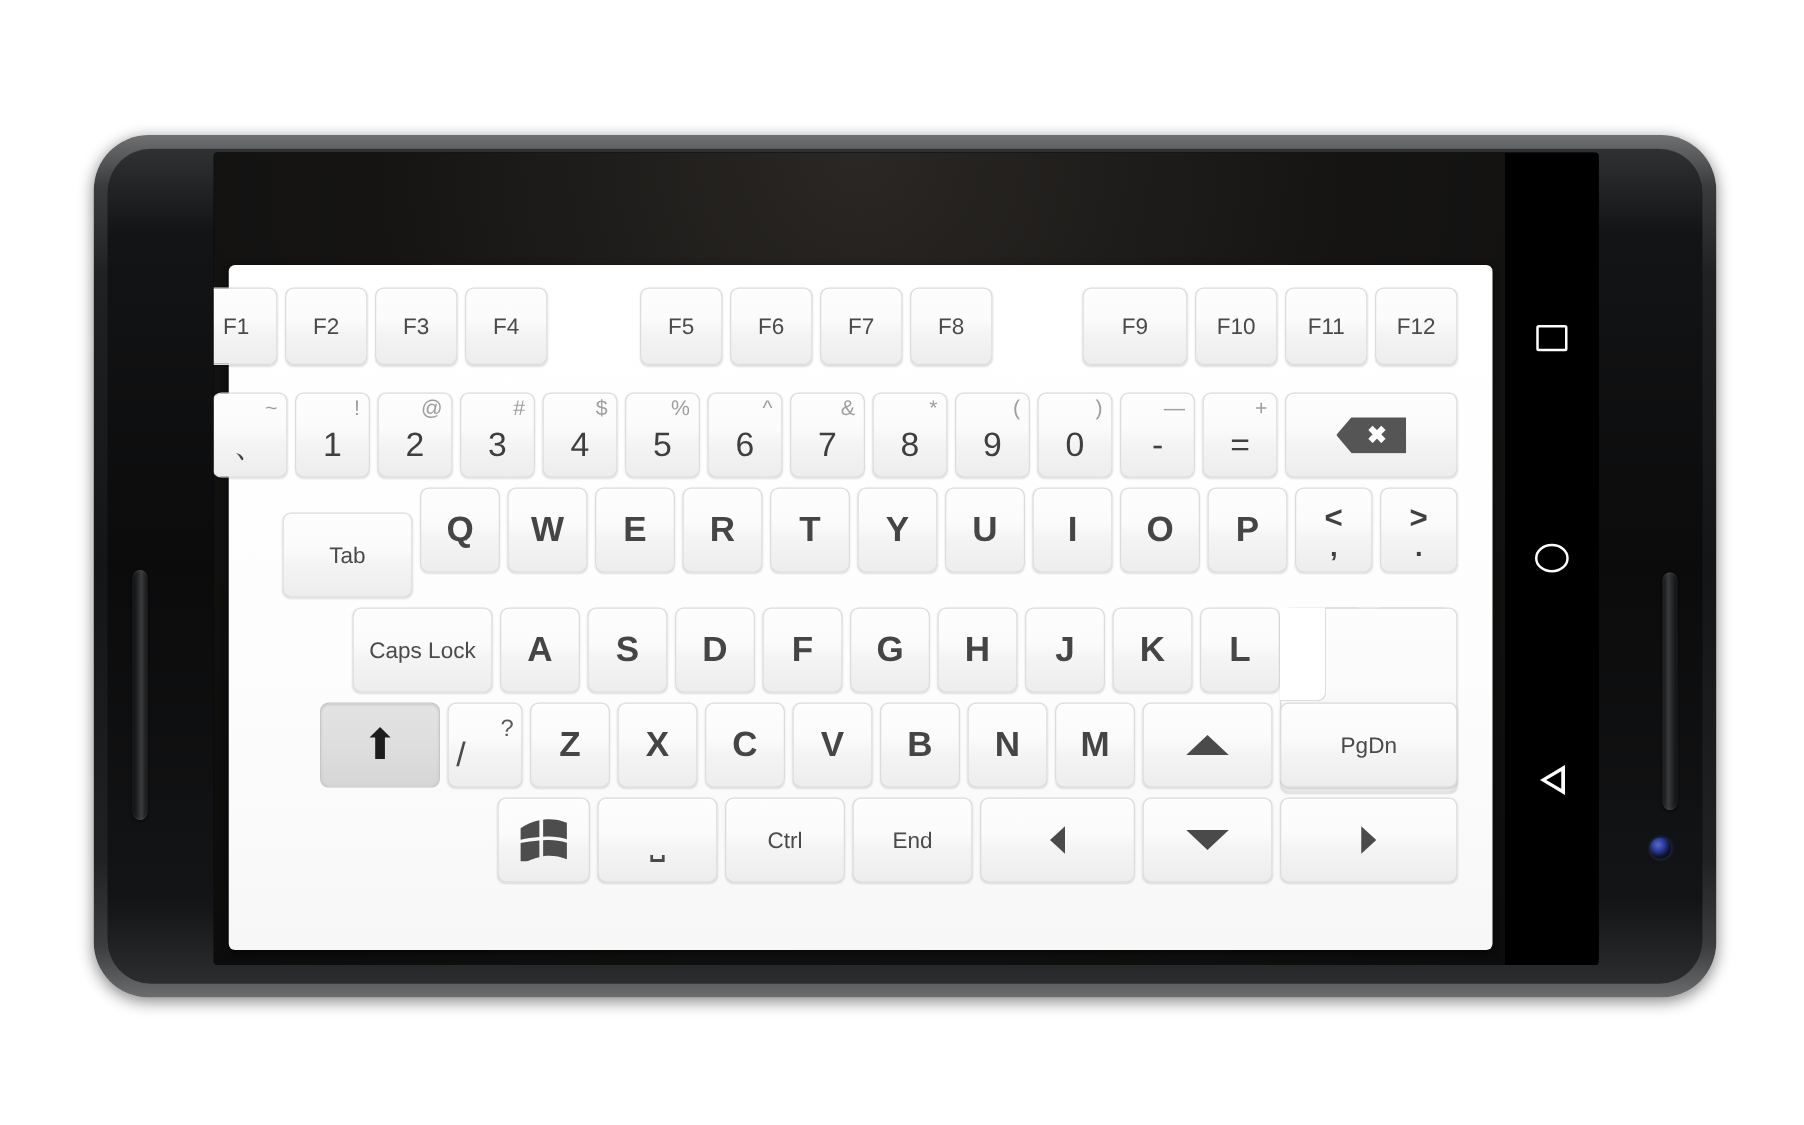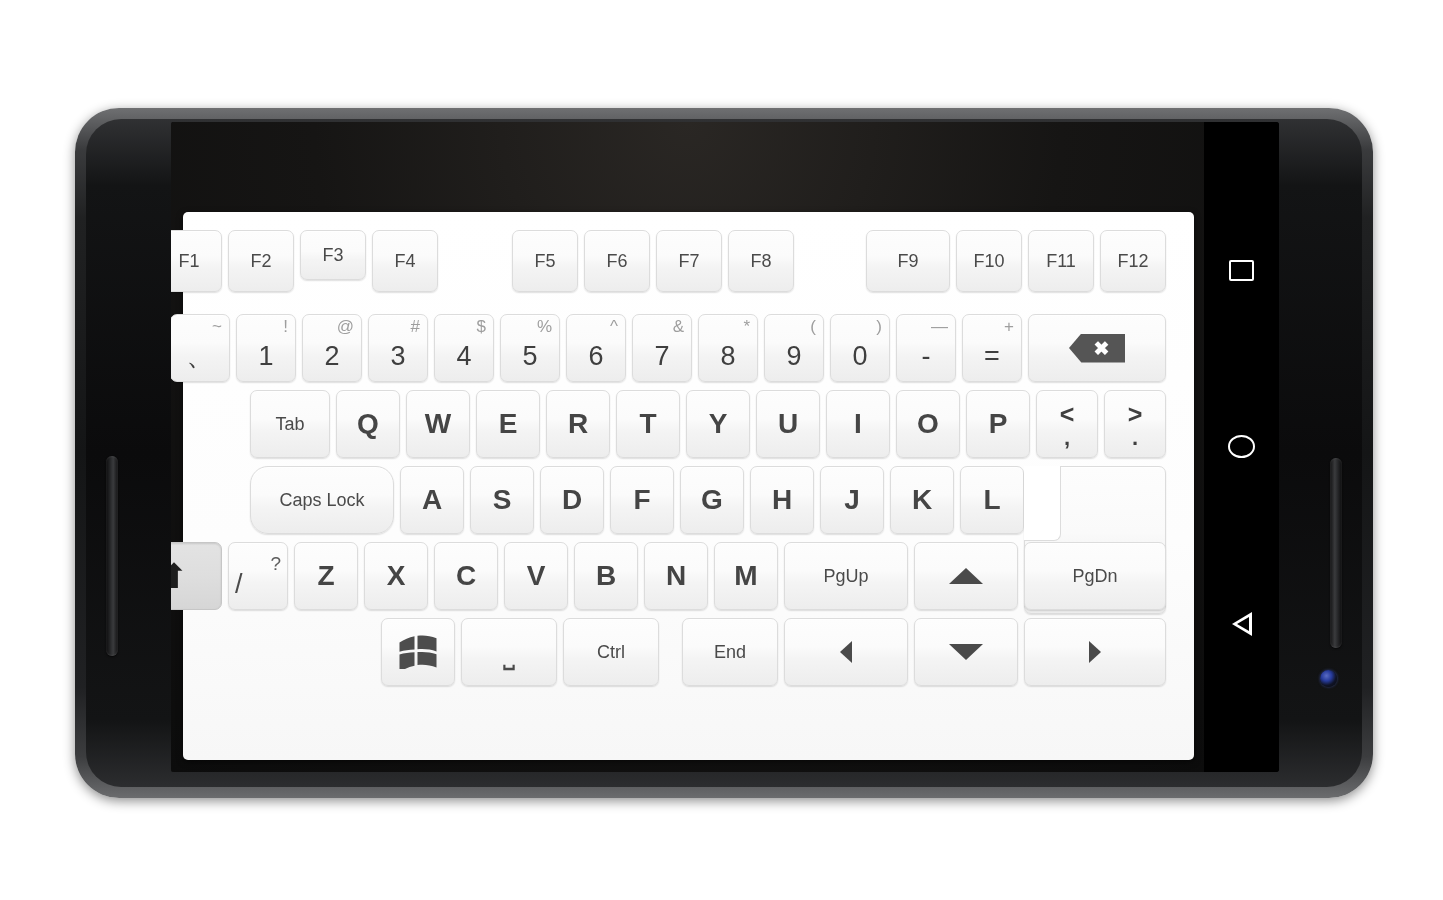--- a/index.html
+++ b/index.html
@@ -196,21 +196,21 @@
       <div id="app-bg"></div>
 
 
       <div id="kb-panel">
 
         <div class="kb-row" id="row-fn">
           <div class="key small" style="width:83px;height:62px;margin-right:44px;">ESC</div>
 
           <div class="key small" style="width:66px;height:62px;">F1</div>
           <div class="key small" style="width:66px;height:62px;">F2</div>
-          <div class="key small" style="width:66px;height:50px;">F3</div>
+          <div class="key small" style="width:66px;height:62px;">F3</div>
           <div class="key small" style="width:66px;height:62px;margin-right:74px;">F4</div>
 
           <div class="key small" style="width:66px;height:62px;">F5</div>
           <div class="key small" style="width:66px;height:62px;">F6</div>
           <div class="key small" style="width:66px;height:62px;">F7</div>
           <div class="key small" style="width:66px;height:62px;margin-right:72px;">F8</div>
 
           <div class="key small" style="width:84px;height:62px;">F9</div>
           <div class="key small" style="width:66px;height:62px;">F10</div>
           <div class="key small" style="width:66px;height:62px;">F11</div>
@@ -271,21 +271,21 @@
             <div class="main">=</div>
           </div>
           <div class="key" style="width:138px;height:68px;">
             <div class="backspace-ico">
                 <span>✖</span>
               </div>
           </div>
         </div>
 
         <div class="kb-row" id="row-qwerty">
-          <div class="key small" style="width:80px;height:68px;">Tab</div>
+          <div class="key small" style="width:104px;height:68px;margin-top:20px;">Tab</div>
           <div class="key letter" style="width:64px;height:68px;">Q</div>
           <div class="key letter" style="width:64px;height:68px;">W</div>
           <div class="key letter" style="width:64px;height:68px;">E</div>
           <div class="key letter" style="width:64px;height:68px;">R</div>
           <div class="key letter" style="width:64px;height:68px;">T</div>
           <div class="key letter" style="width:64px;height:68px;">Y</div>
           <div class="key letter" style="width:64px;height:68px;">U</div>
           <div class="key letter" style="width:64px;height:68px;">I</div>
           <div class="key letter" style="width:64px;height:68px;">O</div>
           <div class="key letter" style="width:64px;height:68px;">P</div>
@@ -293,21 +293,21 @@
             <div class="top">&lt;</div>
             <div class="bot">,</div>
           </div>
           <div class="key stack" style="width:62px;height:68px;">
             <div class="top">&gt;</div>
             <div class="bot">.</div>
           </div>
         </div>
 
         <div class="kb-row" id="row-home">
-          <div class="key small" style="width:144px;height:68px;border-radius:18px;">Caps Lock</div>
+          <div class="key small" style="width:112px;height:68px;">Caps Lock</div>
           <div class="key letter" style="width:64px;height:68px;">A</div>
           <div class="key letter" style="width:64px;height:68px;">S</div>
           <div class="key letter" style="width:64px;height:68px;">D</div>
           <div class="key letter" style="width:64px;height:68px;">F</div>
           <div class="key letter" style="width:64px;height:68px;">G</div>
           <div class="key letter" style="width:64px;height:68px;">H</div>
           <div class="key letter" style="width:64px;height:68px;">J</div>
           <div class="key letter" style="width:64px;height:68px;">K</div>
           <div class="key letter" style="width:64px;height:68px;">L</div>
           <div class="key stack" style="width:62px;height:68px;">
@@ -333,41 +333,40 @@
             <div class="sup">?</div>
             <div class="main">/</div>
           </div>
           <div class="key letter" style="width:64px;height:68px;">Z</div>
           <div class="key letter" style="width:64px;height:68px;">X</div>
           <div class="key letter" style="width:64px;height:68px;">C</div>
           <div class="key letter" style="width:64px;height:68px;">V</div>
           <div class="key letter" style="width:64px;height:68px;">B</div>
           <div class="key letter" style="width:64px;height:68px;">N</div>
           <div class="key letter" style="width:64px;height:68px;">M</div>
-          <div class="key small" style="width:124px;height:68px;">PgUp</div>
           <div class="key" style="width:104px;height:68px;">
             <div class="tri-up"></div>
           </div>
           <div class="key small" style="width:142px;height:68px;">PgDn</div>
         </div>
 
         <div class="kb-row" id="row-mod">
           <div class="key" style="width:74px;height:68px;">
             <svg width="40" height="34" viewBox="0 0 40 34">
               <path d="M1.5 7.5C6 4.6 11 2.3 16.5 1.2V14.6C11.3 14.9 6.2 15.6 1.5 16.7Z" fill="#4d4d4d"></path>
               <path d="M19.5 .8C25.5 -.1 31.8 .6 38.5 3.2V16.4C32.3 14.2 25.8 13.8 19.5 14.3Z" fill="#4d4d4d"></path>
               <path d="M1.5 19.4C6.2 18.3 11.3 17.6 16.5 17.3V30.8C11 31.9 6 34.2 1.5 37Z" fill="#4d4d4d"></path>
               <path d="M19.5 17.1C25.8 16.6 32.3 17 38.5 19.2V32.4C31.8 29.8 25.5 29.1 19.5 30Z" fill="#4d4d4d"></path>
             </svg>
           </div>
           <div class="key" style="width:96px;height:68px;">
             <div class="space-ico">⎵</div>
           </div>
           <div class="key small" style="width:96px;height:68px;">Ctrl</div>
-          <div class="key small" style="width:96px;height:68px;margin-left:17px;">End</div>
+          <div class="key small" style="width:96px;height:68px;">End</div>
           <div class="key" style="width:124px;height:68px;">
             <div class="tri-left"></div>
           </div>
           <div class="key" style="width:104px;height:68px;">
             <div class="tri-down"></div>
           </div>
           <div class="key" style="width:142px;height:68px;">
             <div class="tri-right"></div>
           </div>
         </div>

